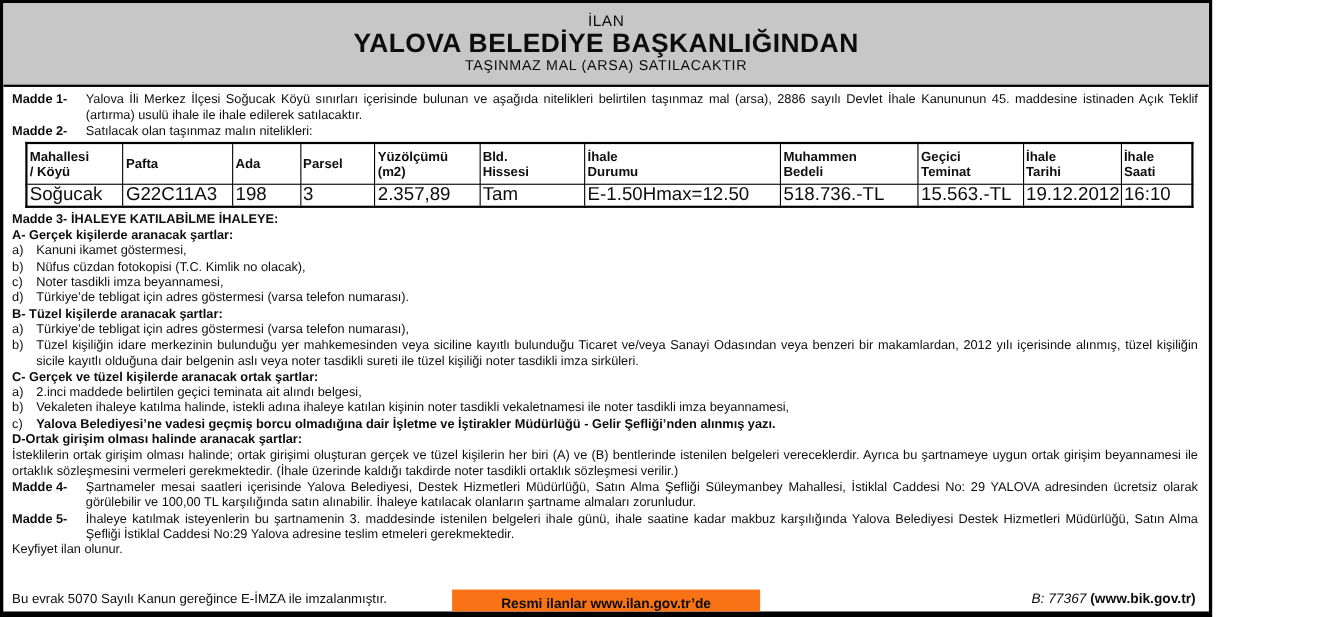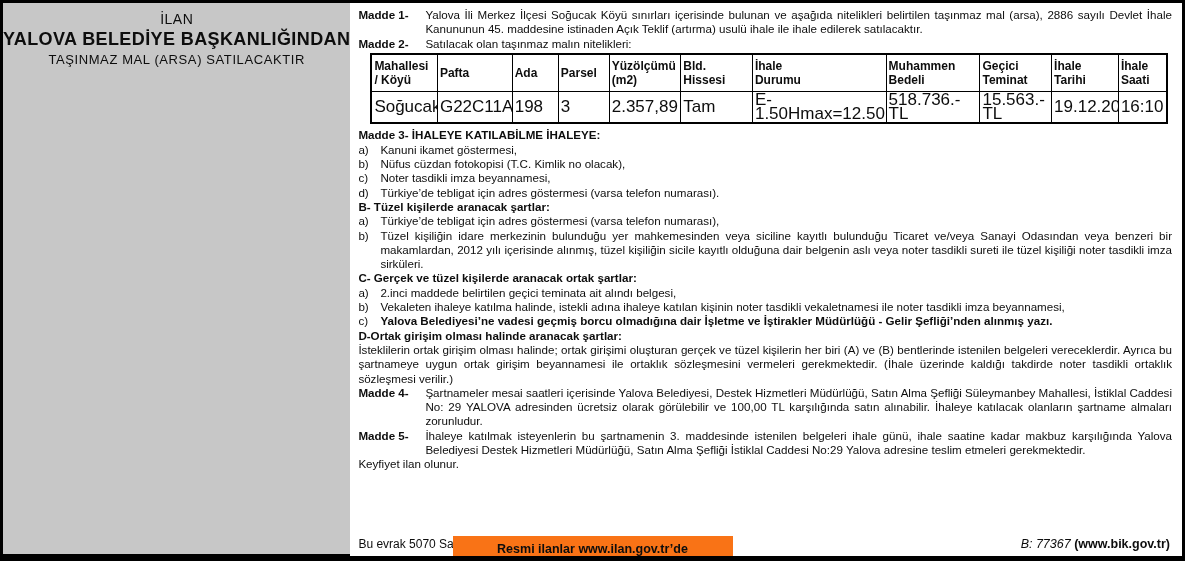--- a/index.html
+++ b/index.html
@@ -1,25 +1,25 @@
 <!DOCTYPE html>
 <html lang="tr"><head>
 <meta charset="utf-8">
 <style>
   html,body{margin:0;padding:0;background:#ffffff;}
   body{font-family:"Liberation Sans","DejaVu Sans",sans-serif;color:#0d0d0d;
        -webkit-font-smoothing:antialiased;}
-  .page{width:1185px;height:561px;box-sizing:border-box;border:3px solid #000;
-        border-bottom:5px solid #000;position:relative;display:flex;flex-direction:row;
+  .page{width:1102px;height:561px;box-sizing:border-box;border:3px solid #000;
+        border-bottom:5px solid #000;position:relative;display:flex;flex-direction:column;
         background:#fff;overflow:hidden;}
   
   .band{background:#c7c7c7;border-bottom:2px solid #000;text-align:center;
         padding:7px 0 8px 0;flex:0 0 auto;}
   .band .t1{font-size:14px;letter-spacing:.5px;line-height:18px;}
-  .band .t2{font-size:18px;font-weight:bold;letter-spacing:.4px;line-height:23px;}
+  .band .t2{font-size:24px;font-weight:bold;letter-spacing:.4px;line-height:23px;}
   .band .t3{font-size:13px;letter-spacing:.6px;line-height:18px;}
   
   .doc{flex:1;display:flex;flex-direction:column;padding:5px 10px 0 8px;
        font-size:11.6px;line-height:14.3px;}
   .madde{display:flex;text-align:justify;}
   .madde .lbl{font-weight:bold;flex:0 0 67px;white-space:nowrap;}
   .madde .txt{flex:1;}
   .allbold{font-weight:bold;}
   .sec-head{font-weight:bold;}
   .item{display:flex;text-align:justify;}
@@ -125,20 +125,21 @@
         </tr>
       </tbody>
     </table>
 
     <div class="allbold">
       <span>Madde 3-</span>
       <span> </span>
       <span>İHALEYE KATILABİLME İHALEYE:</span>
     </div>
 
+    <div class="sec-head">A- Gerçek kişilerde aranacak şartlar:</div>
     <div class="item">
       <span class="mk">a)</span>
       <span class="it">Kanuni ikamet göstermesi,</span>
     </div>
     <div class="item">
       <span class="mk">b)</span>
       <span class="it">Nüfus cüzdan fotokopisi (T.C. Kimlik no olacak),</span>
     </div>
     <div class="item">
       <span class="mk">c)</span>

